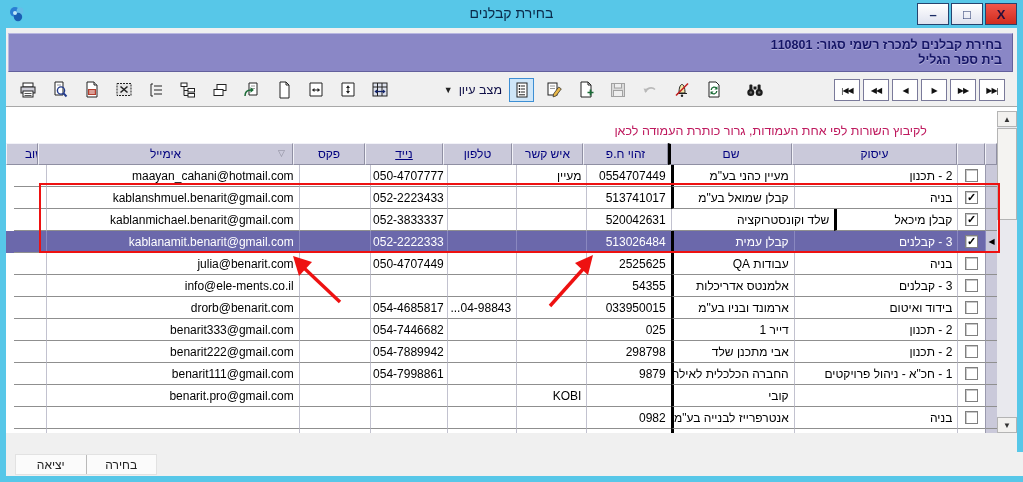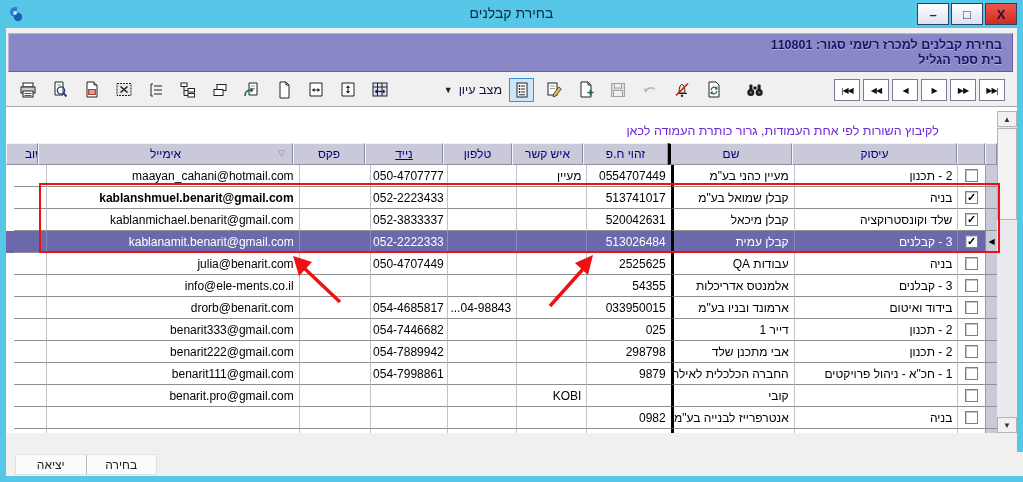--- a/index.html
+++ b/index.html
@@ -30,21 +30,21 @@
   .tbi.hl{border:1px solid #3d8fd4;background:#cfe6f8;}
   .tbi.disabled{opacity:.9;}
   .viewmode{margin-left:30px;display:flex;align-items:center;direction:rtl;color:#101048;font-size:12.5px;width:80px;justify-content:flex-start;}
   .viewmode .caret{font-size:9px;margin-right:6px;color:#222;}
   .navgroup{margin-left:auto;margin-right:10px;display:flex;gap:3px;}
   .navbtn{width:26px;height:22px;background:#fff;border:1px solid #7a7a9a;display:flex;align-items:center;justify-content:center;
           font-size:8px;letter-spacing:-1px;color:#111;padding-top:1px;}
 
   
   .tablezone{position:absolute;left:0;top:78px;width:1011px;height:326px;background:#ffffff;border-top:1px solid #a8a8a8;}
-  .groupby-hint{position:absolute;top:17px;right:78px;color:#6d28d9;font-size:12.5px;direction:rtl;}
+  .groupby-hint{position:absolute;top:17px;right:90px;color:#be185d;font-size:12.5px;direction:rtl;}
 
   .grid{position:absolute;left:0;top:36px;width:991px;}
   .hrow,.row{display:flex;width:991px;}
   .hcell{height:22px;background:#cac9da;border:1px solid;border-color:#f2f2f8 #8f8fa3 #8f8fa3 #f2f2f8;
          color:#00007f;font-size:12px;display:flex;align-items:center;justify-content:center;position:relative;
          white-space:nowrap;overflow:hidden;direction:rtl;}
   .hcell .sort{position:absolute;right:7px;top:4px;font-size:9px;color:#8a8a9a;}
   .hcell.col-name{border-left:3px solid #000;}
   .rows{height:268px;overflow:hidden;background:#fff;}
   .row{background:#fff;color:#000;padding-left:8px;}
@@ -333,43 +333,43 @@
     <div class="cell ltr col-id" style="width: 85px;">0554707449</div>
     <div class="cell col-name" style="width: 124px;">מעיין כהני בע"מ</div>
     <div class="cell col-occupation" style="width: 165px;">2 - תכנון</div>
     <div class="cell col-check" style="width: 28px;">
                 <span class="cb"></span>
               </div>
     <div class="cell col-sel" style="width: 12px;"></div>
   </div>
             <div class="row">
     <div class="cell col-city" style="width: 32px;"></div>
-    <div class="cell ltr col-email" style="width: 255px; font-weight: bold;">kablanshmuel.benarit@gmail.com</div>
+    <div class="cell ltr col-email" style="width: 255px;">kablanshmuel.benarit@gmail.com</div>
     <div class="cell ltr col-fax" style="width: 72px;"></div>
     <div class="cell ltr col-mobile" style="width: 78px;">052-2223433</div>
     <div class="cell ltr col-phone" style="width: 69px;"></div>
     <div class="cell col-contact" style="width: 71px;"></div>
     <div class="cell ltr col-id" style="width: 85px;">513741017</div>
     <div class="cell col-name" style="width: 124px;">קבלן שמואל בע"מ</div>
     <div class="cell col-occupation" style="width: 165px;">בניה</div>
     <div class="cell col-check checked" style="width: 28px;">
                 <span class="cb"></span>
               </div>
     <div class="cell col-sel" style="width: 12px;"></div>
   </div>
             <div class="row">
     <div class="cell col-city" style="width: 32px;"></div>
     <div class="cell ltr col-email" style="width: 255px;">kablanmichael.benarit@gmail.com</div>
     <div class="cell ltr col-fax" style="width: 72px;"></div>
     <div class="cell ltr col-mobile" style="width: 78px;">052-3833337</div>
     <div class="cell ltr col-phone" style="width: 69px;"></div>
     <div class="cell col-contact" style="width: 71px;"></div>
     <div class="cell ltr col-id" style="width: 85px;">520042631</div>
+    <div class="cell col-occupation" style="width: 165px;">שלד וקונסטרוקציה</div>
     <div class="cell col-name" style="width: 124px;">קבלן מיכאל</div>
-    <div class="cell col-occupation" style="width: 165px;">שלד וקונסטרוקציה</div>
     <div class="cell col-check checked" style="width: 28px;">
                 <span class="cb"></span>
               </div>
     <div class="cell col-sel" style="width: 12px;"></div>
   </div>
             <div class="row selected">
     <div class="cell col-city" style="width: 32px;"></div>
     <div class="cell ltr col-email" style="width: 255px;">kablanamit.benarit@gmail.com</div>
     <div class="cell ltr col-fax" style="width: 72px;"></div>
     <div class="cell ltr col-mobile" style="width: 78px;">052-2222333</div>

